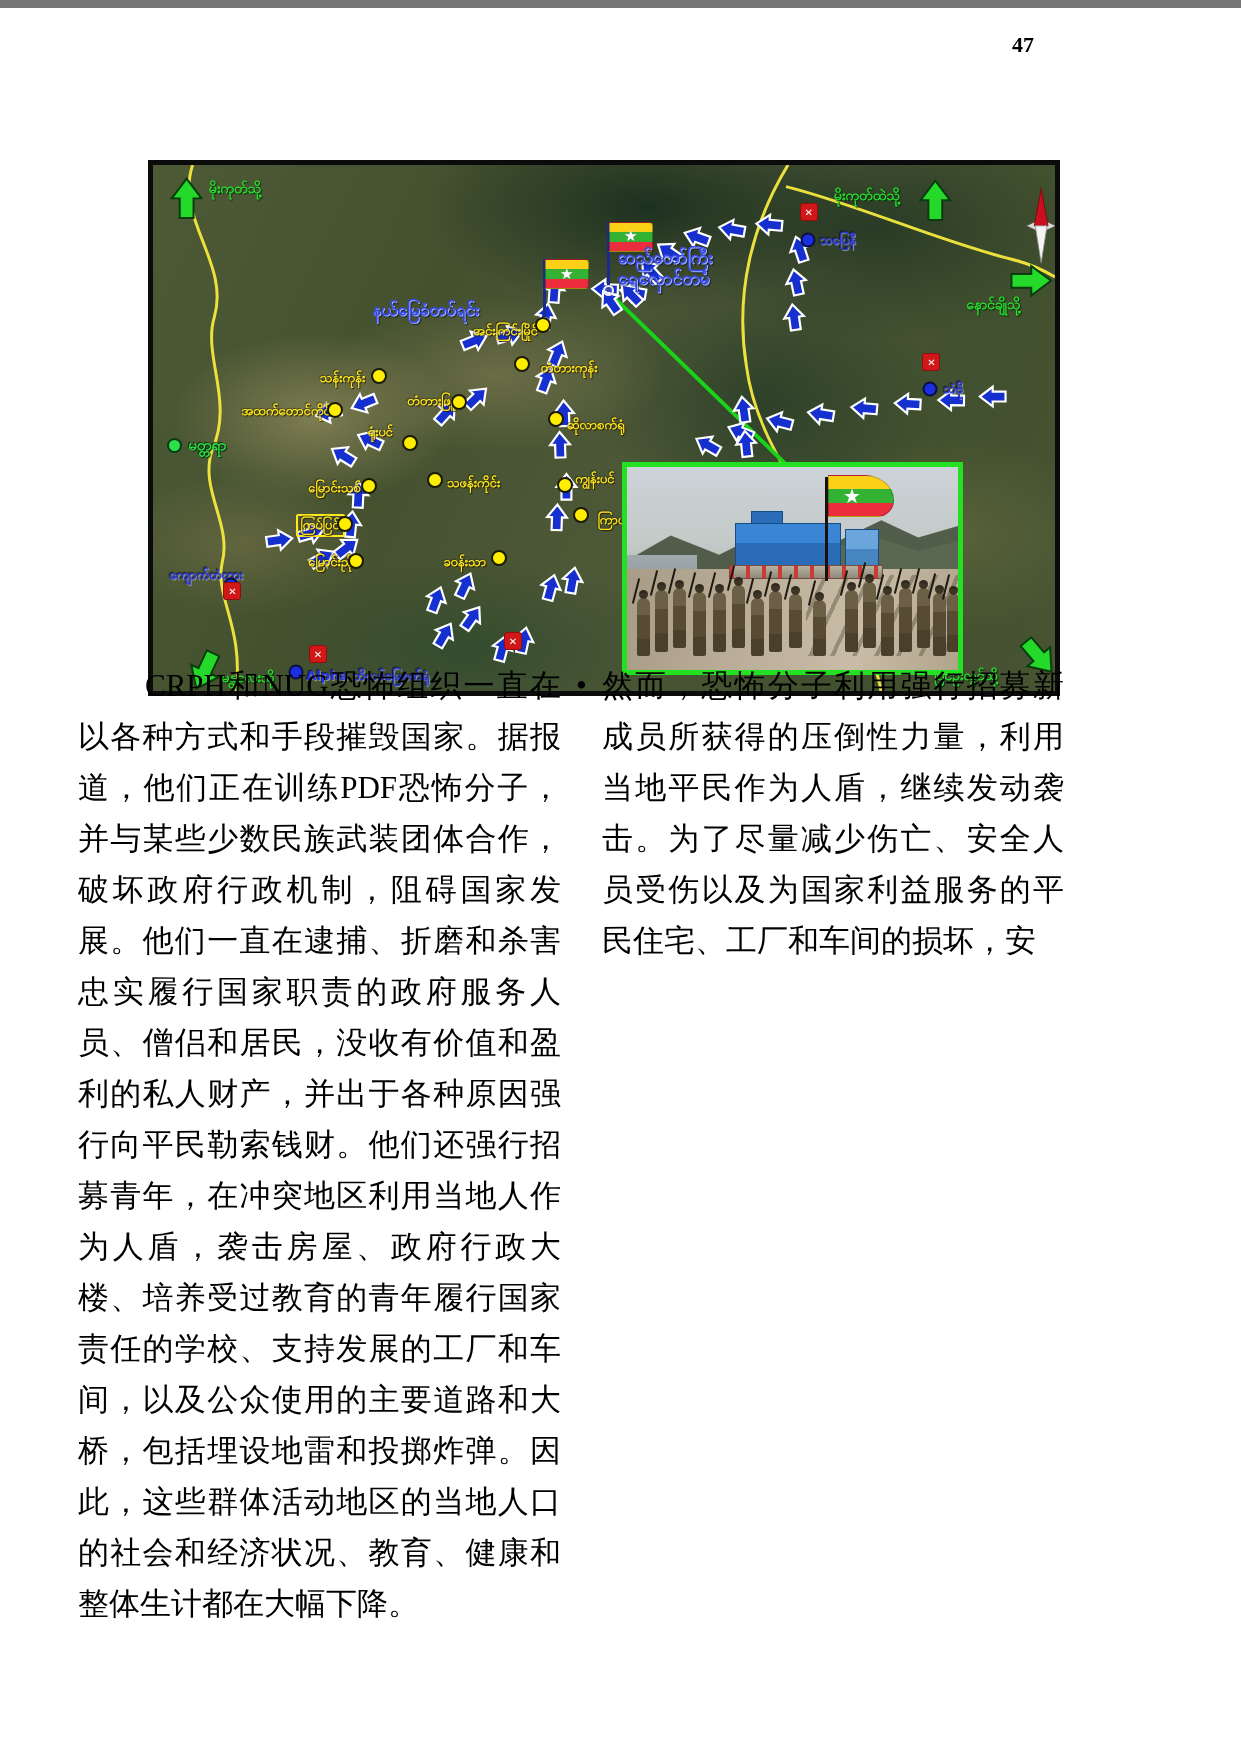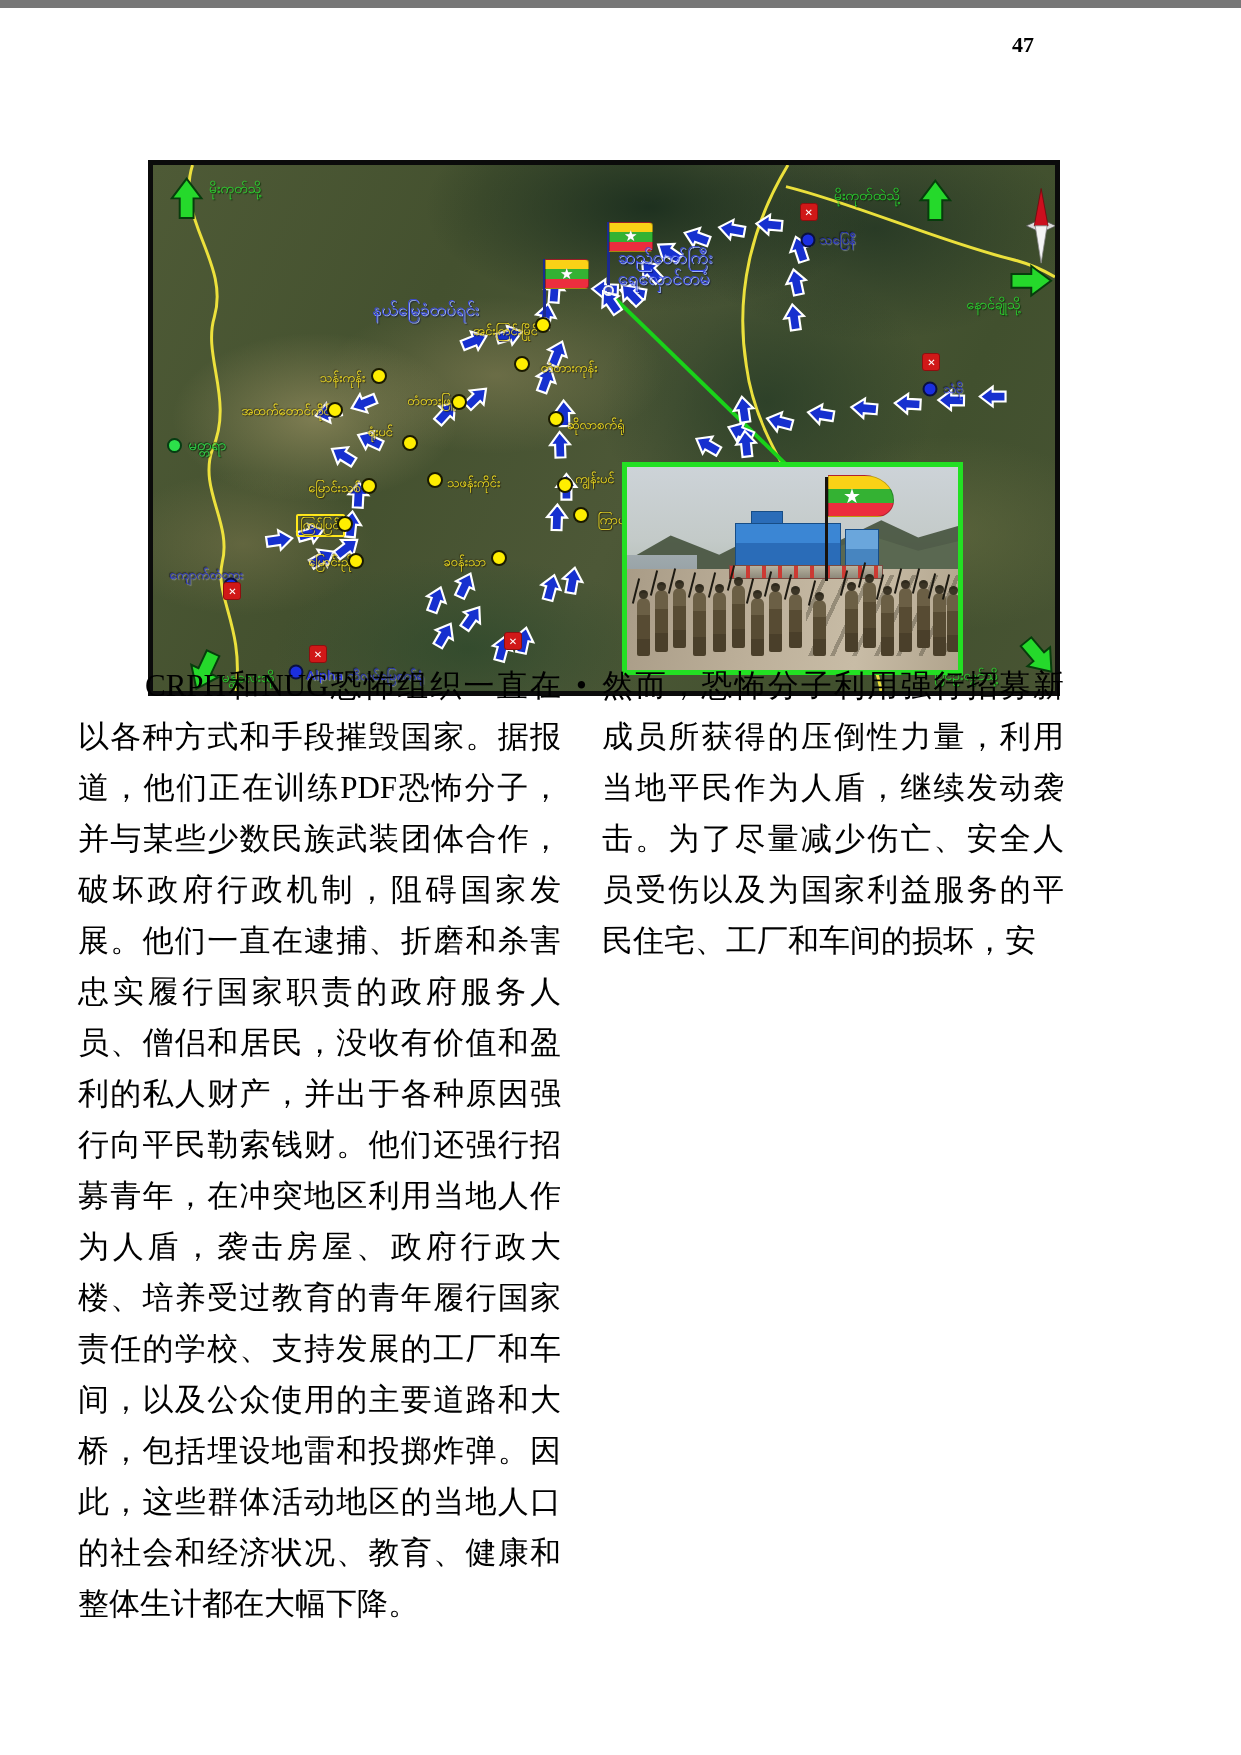--- a/index.html
+++ b/index.html
@@ -30,21 +30,21 @@
       radial-gradient(ellipse 260px 120px at 38% 40%, rgba(150,140,95,0.45), transparent 65%),
       radial-gradient(ellipse 200px 110px at 10% 72%, rgba(140,130,85,0.40), transparent 65%),
       radial-gradient(ellipse 320px 150px at 55% 8%,  rgba(22,42,28,0.85), transparent 70%),
       radial-gradient(ellipse 280px 160px at 80% 12%, rgba(28,48,32,0.70), transparent 70%),
       radial-gradient(ellipse 240px 200px at 68% 45%, rgba(34,56,36,0.70), transparent 70%),
       radial-gradient(ellipse 260px 150px at 88% 70%, rgba(110,115,70,0.50), transparent 65%),
       radial-gradient(ellipse 300px 140px at 35% 92%, rgba(40,70,42,0.65), transparent 65%),
       linear-gradient(115deg, #4e5a36 0%, #44512f 30%, #4d5837 55%, #41502e 80%, #485433 100%);
   }
   .map-overlay { position:absolute; inset:0; width:100%; height:100%; }
-  .lbl { position:absolute; white-space:nowrap; font-family:"DejaVu Sans", sans-serif; font-weight:normal; }
+  .lbl { position:absolute; white-space:nowrap; font-family:"DejaVu Sans", sans-serif; font-weight:bold; }
   .lbl.yellow { color:#ffe81c; font-size:13px; text-shadow:1px 1px 1px rgba(40,30,0,.95), -1px -1px 1px rgba(40,30,0,.55); }
   .lbl.yellow.boxed { border:2px solid #ffe81c; padding:0 3px; border-radius:2px; }
   .lbl.blue { color:#2733e8; font-size:13px; text-shadow:1px 1px 1px rgba(220,230,255,.55), -1px -1px 1px rgba(0,0,40,.7); }
   .lbl.green { color:#27e02e; font-size:14px; text-shadow:1px 1px 1px rgba(0,40,0,.9); }
   .dot { position:absolute; border-radius:50%; transform:translate(-50%,-50%); }
   .dot.yellow-dot { width:12px; height:12px; background:#ffee00; border:2px solid #1a1a00; }
   .dot.blue-dot { width:11px; height:11px; background:#1b2fe0; border:2px solid #0a1040; }
   .red-marker {
     position:absolute; width:16px; height:16px; background:#d01818; border-radius:3px;
     transform:translate(-50%,-50%); color:#fff; font-size:10px; font-weight:bold;

